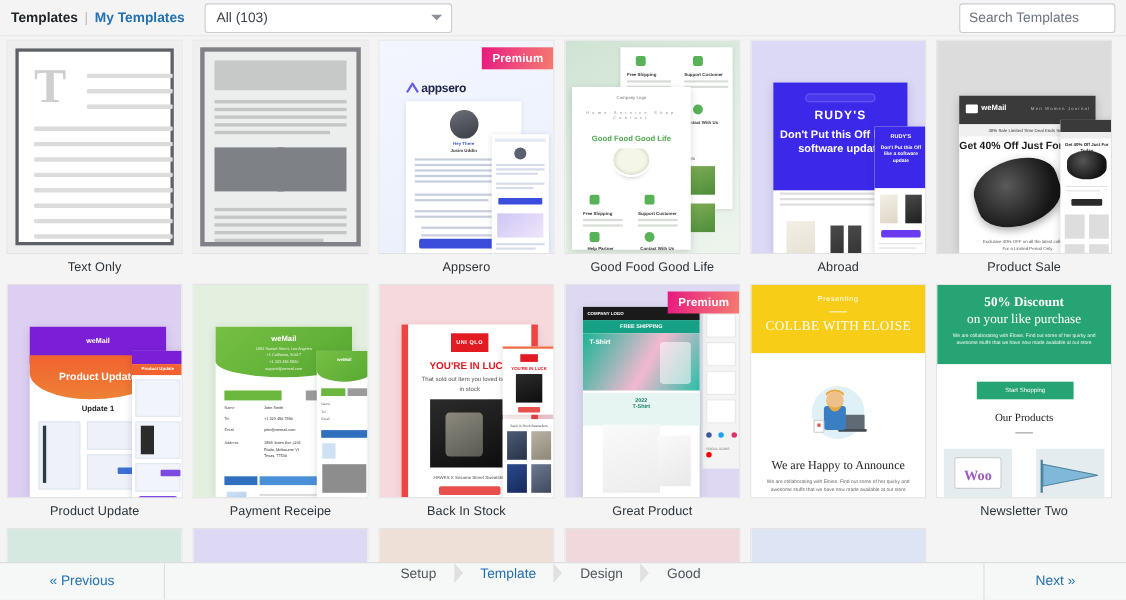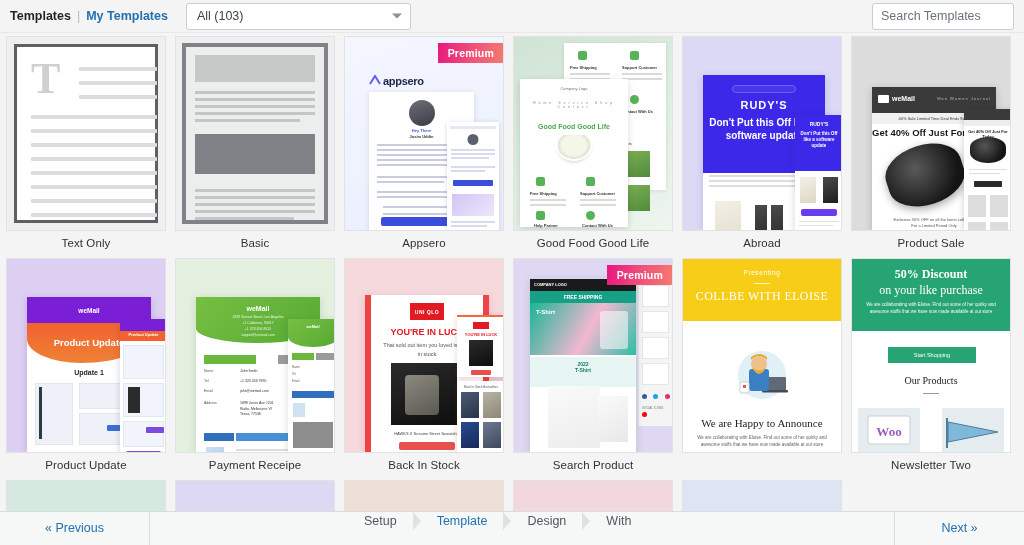--- a/index.html
+++ b/index.html
@@ -334,21 +334,20 @@
               <div class="ba-img" style="left:9px;top:87px;width:63px"></div>
               <div class="ba-img" style="right:9px;top:87px;width:63px"></div>
               <div class="ba-l" style="top:142px"></div>
               <div class="ba-l" style="top:149px"></div>
               <div class="ba-l" style="top:156px"></div>
               <div class="ba-l" style="top:163px"></div>
               <div class="ba-l" style="top:170px;right:30px"></div>
             </div>
           </div>
         </div>
-        <div class="caption">Basic</div>
       </div>
 
       <div class="cell">
         <div class="thumb">
           <div class="ap-bg"></div>
           <div class="badge-premium">Premium</div>
           <svg class="ap-swoosh" viewBox="0 0 12 10">
             <path d="M1 9 L6 1 L11 9" fill="none" stroke="#6a5cf0" stroke-width="2"></path>
           </svg>
           <div class="ap-logo">appsero</div>
@@ -622,21 +621,21 @@
               <div style="position:absolute;left:6px;top:6px;color:#fff;font-size:6px;font-weight:bold">T-Shirt</div>
               <div style="position:absolute;right:8px;top:8px;width:28px;height:38px;background:rgba(255,255,255,.55);border-radius:3px"></div>
             </div>
             <div class="gp-mid">
               <div style="position:absolute;left:0;right:0;top:4px;text-align:center;font-size:5px;color:#157a66;font-weight:bold">2022<br>T-Shirt</div>
             </div>
             <div class="gp-dress"></div>
             <div style="position:absolute;right:8px;bottom:10px;width:30px;height:46px;background:linear-gradient(150deg,#fafafa,#e8e8e8)"></div>
           </div>
         </div>
-        <div class="caption">Search Product</div>
+        <div class="caption">Great Product</div>
       </div>
 
       <div class="cell">
         <div class="thumb">
           <div class="n1-bg"></div>
           <div class="n1-head"></div>
           <div class="n1-pre">Presenting</div>
           <div class="n1-rule"></div>
           <div class="n1-t">COLLBE WITH ELOISE</div>
           <svg class="n1-ill" viewBox="0 0 62 52">
@@ -714,18 +713,18 @@
 
   <div class="bottombar">
     <div class="btm-prev">« Previous</div>
     <div class="steps">
       <span class="step">Setup</span>
       <span class="chev"></span>
       <span class="step active">Template</span>
       <span class="chev"></span>
       <span class="step">Design</span>
       <span class="chev"></span>
-      <span class="step">With</span>
+      <span class="step">Good</span>
     </div>
     <div class="btm-next">Next »</div>
   </div>
 
 </div>
 
 </body></html>

